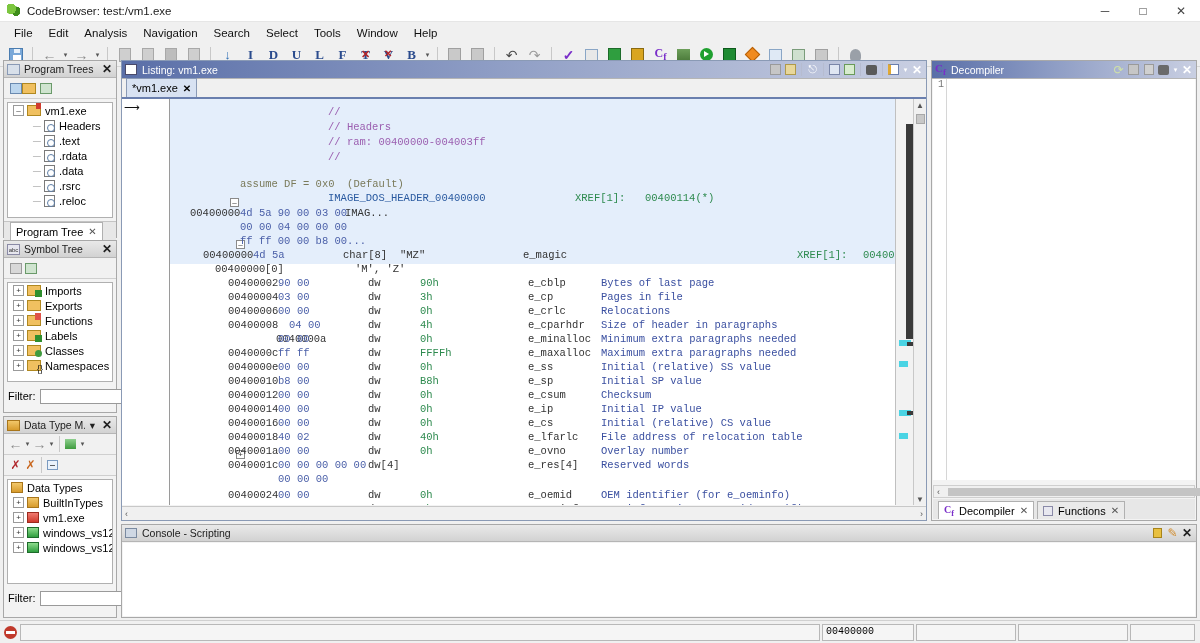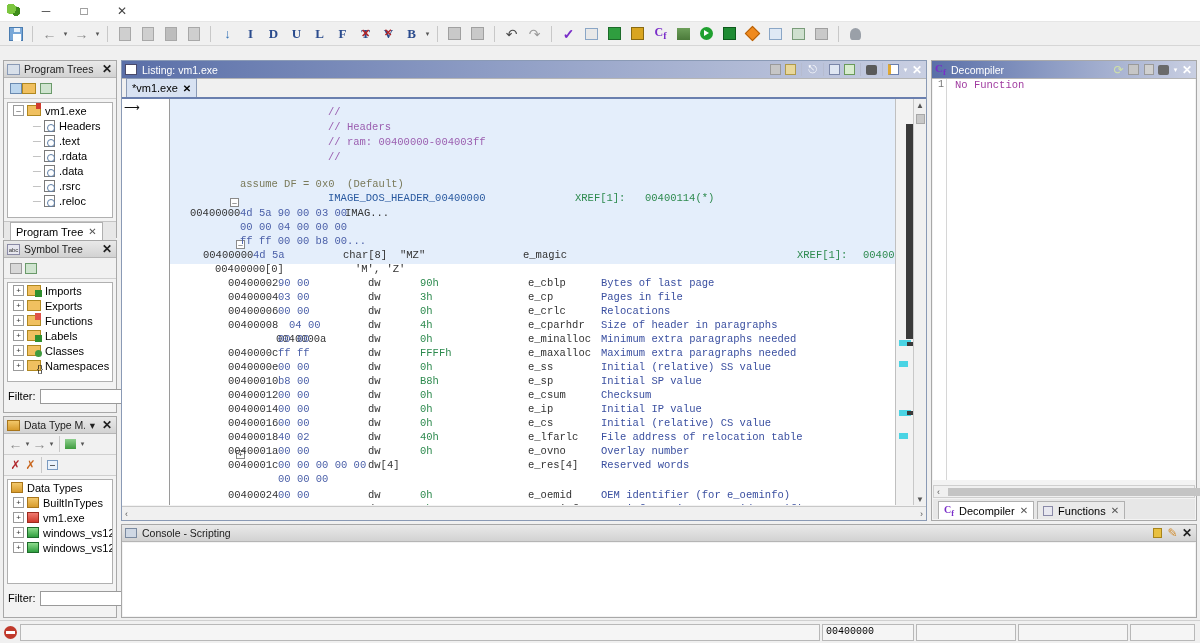--- a/index.html
+++ b/index.html
@@ -159,27 +159,39 @@
 </style>
 </head>
 <body>
 
 <div id="app">
 
   <div class="titlebar">
     <div class="tb-icon">
         <div class="dragon"></div>
       </div>
+    <div class="tb-title">CodeBrowser: test:/vm1.exe</div>
     <div class="winbtns">
       <div class="winbtn">─</div>
       <div class="winbtn">□</div>
       <div class="winbtn close">✕</div>
     </div>
   </div>
 
+  <div class="menubar">
+    <div class="menuitem">File</div>
+    <div class="menuitem">Edit</div>
+    <div class="menuitem">Analysis</div>
+    <div class="menuitem">Navigation</div>
+    <div class="menuitem">Search</div>
+    <div class="menuitem">Select</div>
+    <div class="menuitem">Tools</div>
+    <div class="menuitem">Window</div>
+    <div class="menuitem">Help</div>
+  </div>
 
   <div class="toolbar">
     <div class="tbtn">
         <span class="ic ic-save"></span>
       </div>
     <div class="tsep"></div>
     <div class="tbtn">
         <span class="arr">←</span>
       </div>
     <div class="caret">▾</div>
@@ -659,21 +671,20 @@
             <span style="width:10px;height:11px;background:#d0d0d0;border:1px solid #9a9a9a;display:inline-block;"></span>
           </span>
         <span class="hdr-btn">
             <span style="width:11px;height:10px;background:#6a6a6a;border-radius:2px;display:inline-block;"></span>
           </span>
         <span class="caret" style="color:#fff;">▾</span>
         <span class="hdr-x">✕</span>
       </div>
       <div class="dec-body">
         <div class="dec-gutter">1</div>
-        <div class="dec-code">No Function</div>
       </div>
       <div class="dec-hscroll">
         <span>‹</span>
         <span class="dec-hthumb"></span>
         <span>›</span>
       </div>
       <div style="position:absolute;left:1px;right:1px;bottom:1px;height:20px;background:#e7e7e7;display:flex;align-items:flex-end;padding-left:5px;gap:3px;">
         <div class="vtab">
           <span style="font-weight:bold;font-family:'Liberation Serif',serif;color:#7a2ec9;font-size:10px;">C<sub>f</sub></span>
           <span>Decompiler</span>

